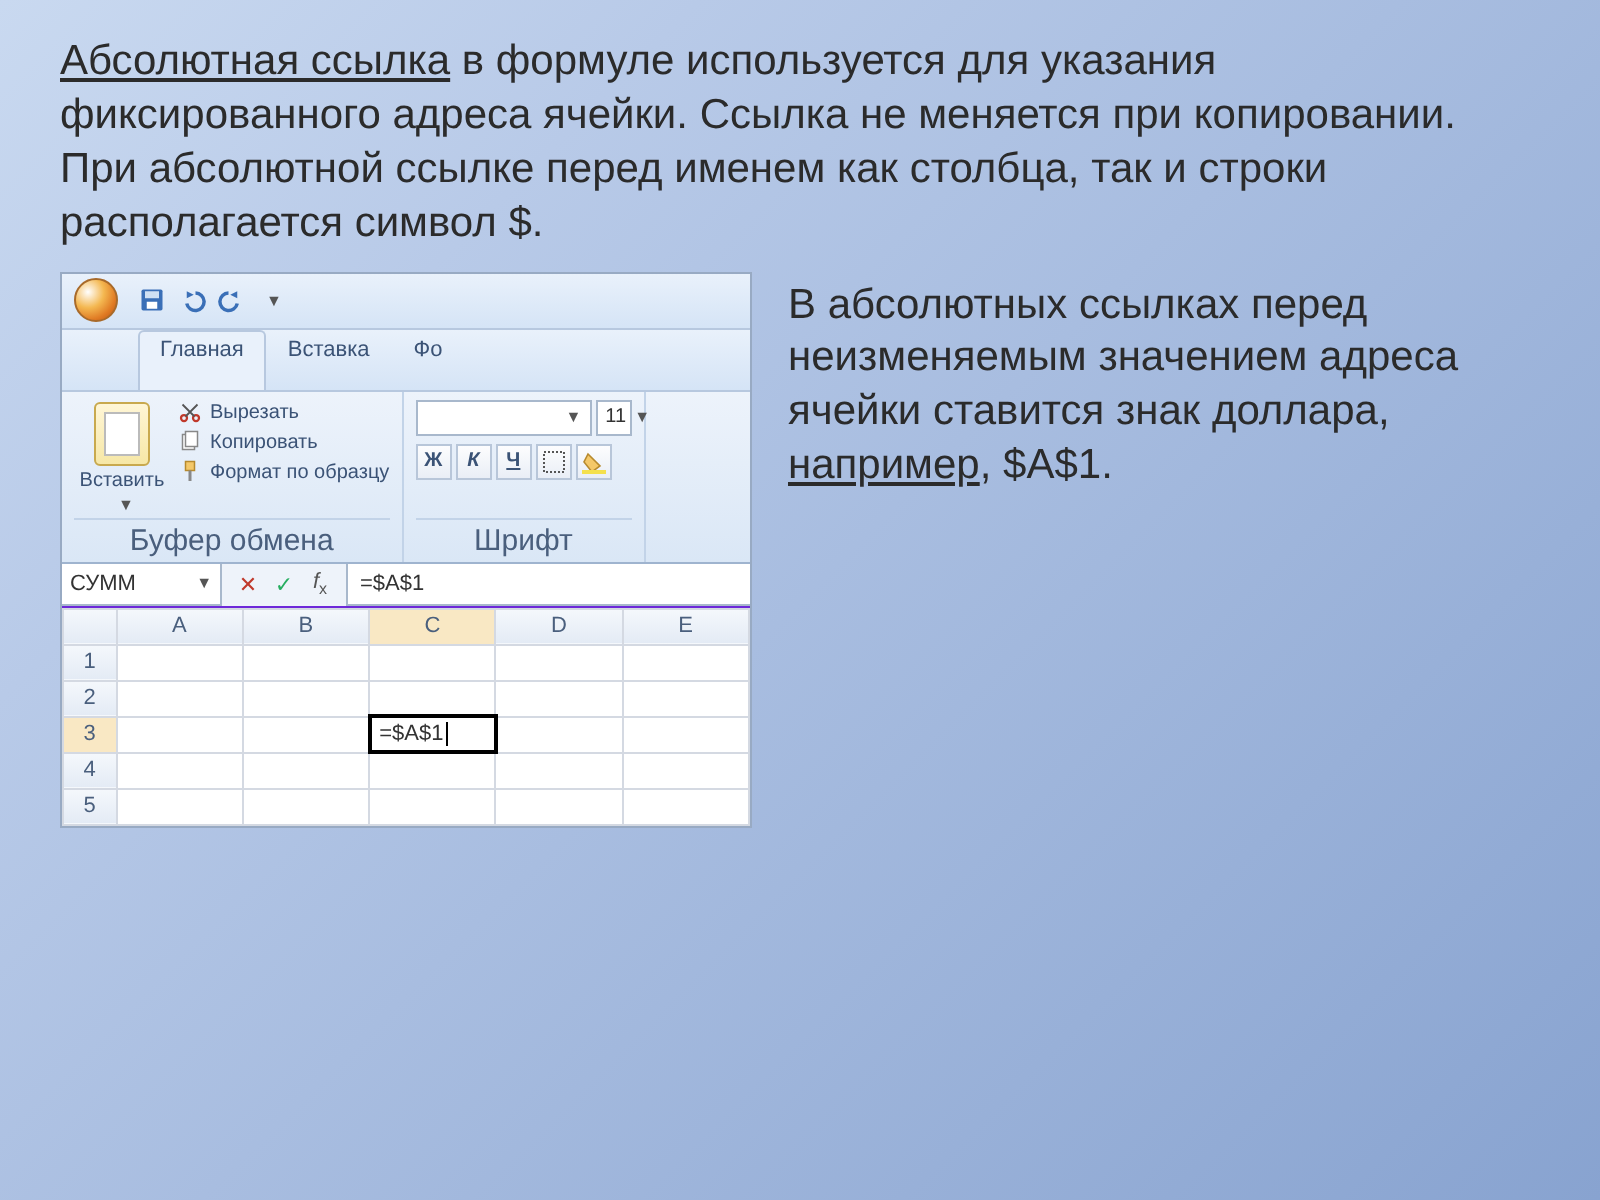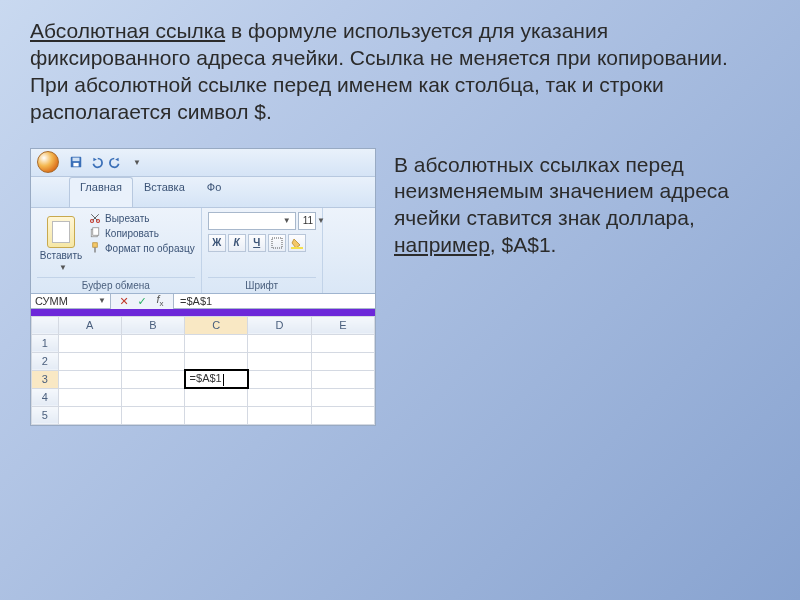--- a/index.html
+++ b/index.html
@@ -3,21 +3,21 @@
 <meta charset="utf-8">
 <style>
   * { margin: 0; padding: 0; box-sizing: border-box; }
   html, body { width: 800px; height: 600px; overflow: hidden; }
   body {
     font-family: "Segoe UI", Arial, sans-serif;
     background: linear-gradient(135deg, #c9d9f0 0%, #b8cae8 25%, #a8bde0 50%, #98b0d8 75%, #88a3d0 100%);
     color: #2b2b2b;
     padding: 18px 30px 0 30px;
   }
-  .para1 { font-size: 21px; line-height: 1.28; margin-bottom: 22px; }
+  .para1 { font-size: 21px; line-height: 1.28; margin-bottom: 10px; }
   .para1 .underline { text-decoration: underline; }
   .lower { display: flex; gap: 18px; margin-top: 6px; }
   .para2 { font-size: 21px; line-height: 1.28; flex: 1; padding-top: 4px; }
   .para2 .underline { text-decoration: underline; }
 
   
   .excel {
     width: 346px;
     background: #cfe0f3;
     border: 1px solid #98aac3;
@@ -67,21 +67,21 @@
     border-bottom: 1px solid #9fb4cf;
     height: 86px;
   }
   .group {
     border-right: 1px solid #c2d3e8;
     display: flex; flex-direction: column;
     padding: 4px 6px 0 6px;
   }
   .group-body { flex: 1; display: flex; gap: 4px; }
   .group-label {
-    text-align: center; font-size: 10px; color: #4a5f7d;
+    text-align: center; font-size: 15px; color: #4a5f7d;
     border-top: 1px solid #c2d3e8; padding: 2px 0;
   }
   .big-btn {
     display: flex; flex-direction: column; align-items: center; justify-content: center;
     width: 48px; gap: 2px; font-size: 10px; color: #3b5376;
   }
   .paste-ic {
     width: 28px; height: 32px;
     background: linear-gradient(#fff6d6, #f6e7a6);
     border: 1px solid #c8a94e; border-radius: 3px;
@@ -106,21 +106,21 @@
   .dd-arrow { font-size: 8px; color: #555; margin-left: 4px; }
   .btnrow { display: flex; gap: 2px; }
   .sq {
     width: 18px; height: 18px; background: linear-gradient(#fdfdfe,#e9eef6);
     border: 1px solid #b8c6d9; display: flex; align-items: center; justify-content: center;
     font-size: 10px; font-weight: bold; color: #3b5376;
   }
 
   
   .fbar {
-    display: flex; height: 22px; background: #eef3fa; border-bottom: 7px solid #6d28d9;
+    display: flex; height: 22px; background: #eef3fa; border-bottom: 1px solid #6d28d9;
     align-items: stretch;
   }
   .namebox {
     width: 80px; background: #fff; border: 1px solid #a8b8cc; border-top: none; border-left: none;
     display: flex; align-items: center; padding: 0 4px; font-size: 11px;
     justify-content: space-between;
   }
   .fb-btns { display: flex; align-items: center; gap: 0; padding: 0 4px; }
   .fb-btn { width: 18px; text-align: center; font-size: 11px; color: #555; }
   .fb-btn.red { color: #c0392b; }

